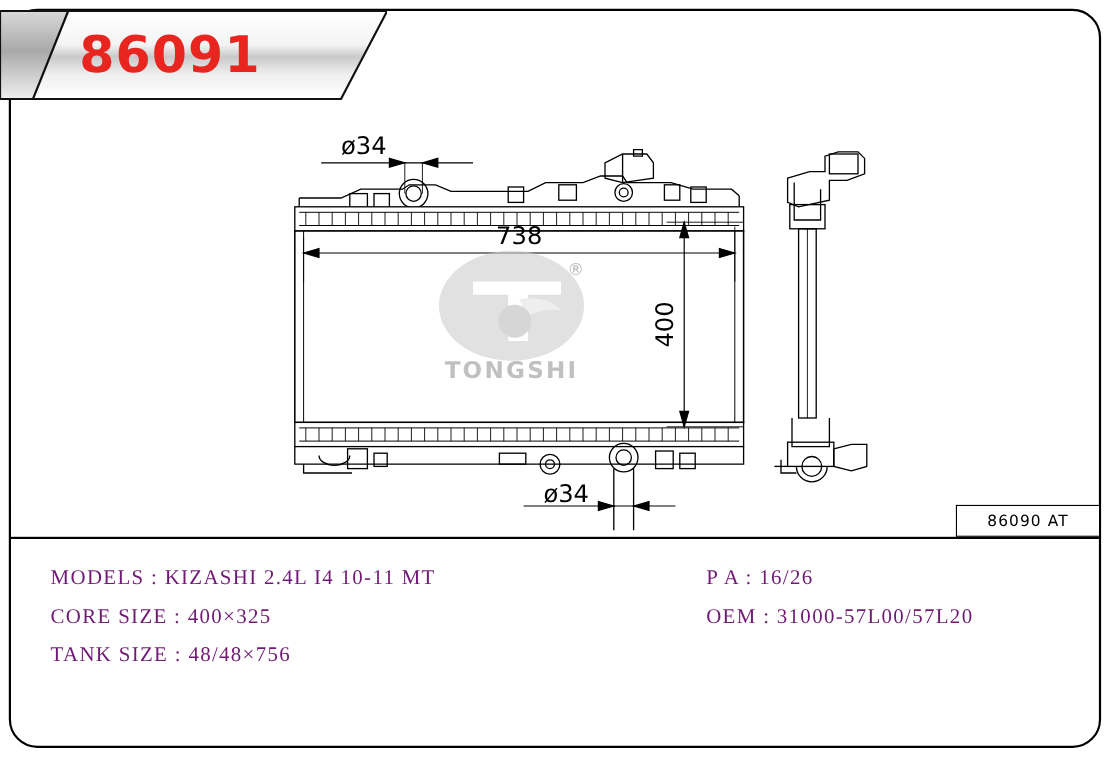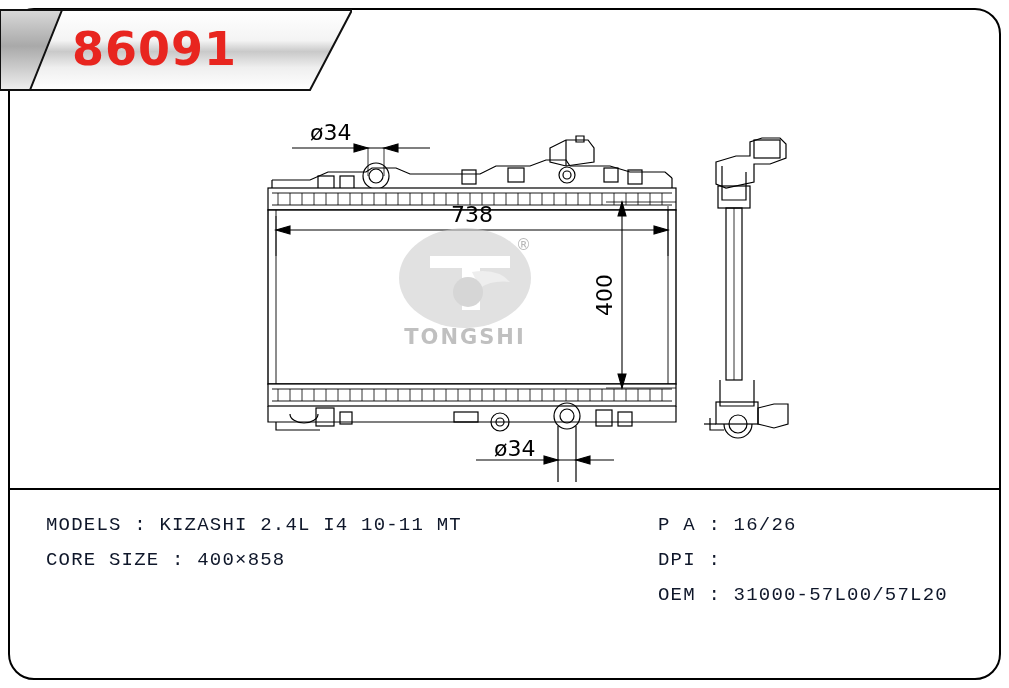--- a/index.html
+++ b/index.html
@@ -97,26 +97,26 @@
     left: 46px;
     top: 508px;
     width: 930px;
     height: 150px;
   }
   .spec-col {
     position: absolute;
     top: 0;
   }
   .spec-col.left  { left: 0px;   width: 580px; }
-  .spec-col.right { left: 612px; width: 340px; }
+  .spec-col.right { left: 596px; width: 340px; }
   .spec-row {
-    font-family: Liberation Mono, monospace;
+    font-family: Liberation Serif, serif;
     font-size: 19px;
     letter-spacing: 1.2px;
-    color: #0f172a;
+    color: #701a75;
     height: 35px;
     line-height: 35px;
     white-space: nowrap;
   }
 
   
   #drawing {
     position: absolute;
     left: 10px;
     top: 96px;
@@ -346,26 +346,27 @@
       <text class="wm-text" x="455" y="248" text-anchor="middle">TONGSHI</text>
       <text x="506" y="154" font-family="DejaVu Sans, sans-serif" font-size="15" fill="#8c8c8c">®</text>
     </g>
 
     <text class="dim-text" x="462" y="126" text-anchor="middle">738</text>
     <text class="dim-text" x="602" y="199" text-anchor="middle" transform="rotate(-90 602 199)">400</text>
     <text class="dim-text" x="300" y="44">ø34</text>
     <text class="dim-text" x="484" y="360">ø34</text>
   </svg>
 
+  <div class="code-box">86090 AT</div>
 
   <div class="specs">
     <div class="spec-col left">
       <div class="spec-row">MODELS : KIZASHI 2.4L I4 10-11 MT</div>
-      <div class="spec-row">CORE SIZE : 400×858</div>
+      <div class="spec-row">CORE SIZE : 400×325</div>
+      <div class="spec-row">TANK SIZE : 48/48×756</div>
     </div>
     <div class="spec-col right">
       <div class="spec-row">P A : 16/26</div>
-      <div class="spec-row">DPI :</div>
       <div class="spec-row">OEM : 31000-57L00/57L20</div>
     </div>
   </div>
 
 </div>
 
 </body></html>

